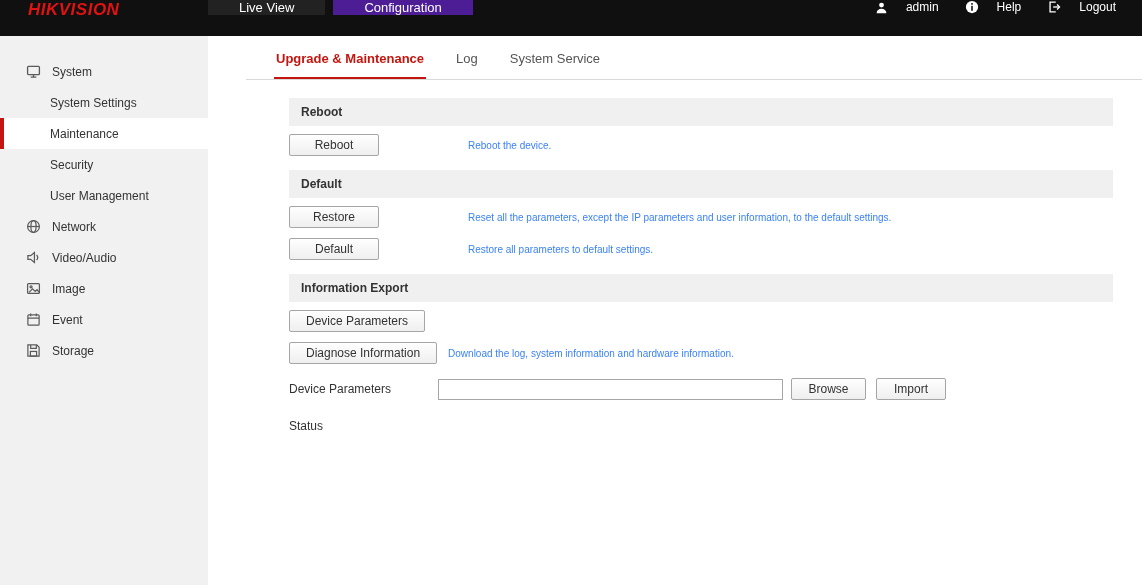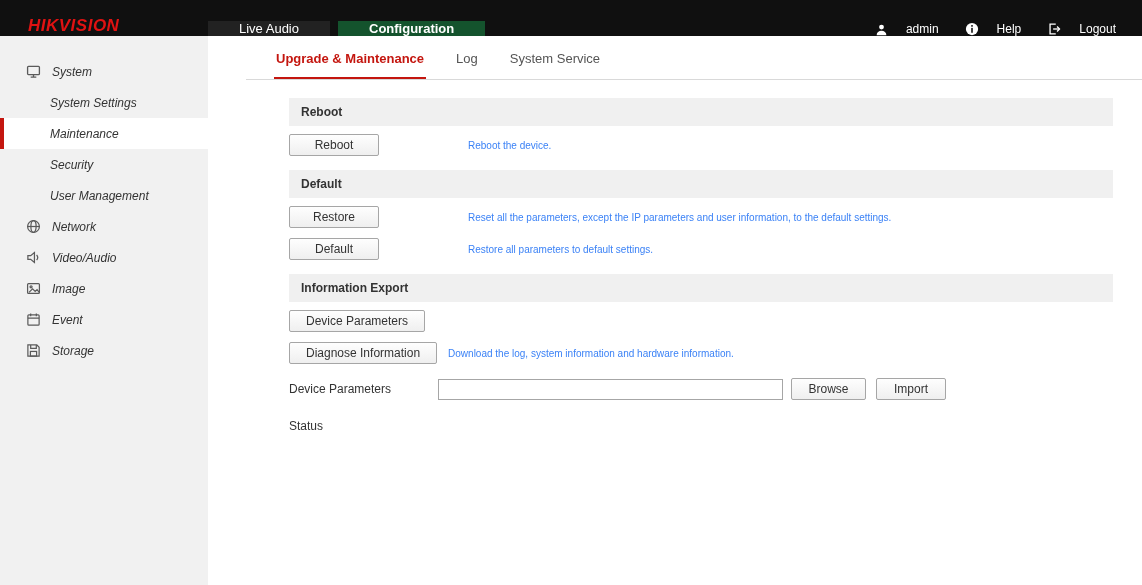--- a/index.html
+++ b/index.html
@@ -1,34 +1,34 @@
 <!DOCTYPE html>
 <html><head>
 <meta charset="utf-8">
 <style>
   * { margin:0; padding:0; box-sizing:border-box; }
   html,body { width:1142px; height:585px; overflow:hidden; }
   body { font-family:"Liberation Sans", sans-serif; font-size:12px; color:#333; background:#fff; }
   .screen { width:1142px; height:585px; position:relative; display:flex; flex-direction:column; }
 
   
-  .topbar { height:36px; background:#101010; display:flex; align-items:flex-end; flex:0 0 36px; }
+  .topbar { height:36px; background:#101010; display:flex; align-items:flex-start; flex:0 0 36px; }
   .logo { width:208px; display:flex; align-items:center; padding-left:28px; color:#e01212;
           font-weight:bold; font-style:italic; font-size:17px; letter-spacing:.5px; }
   .top-tabs { display:flex; align-items:stretch; }
   .top-tab { display:flex; align-items:center; padding:0 31px; color:#fff; font-size:13px;
              background:#222; margin-right:8px; cursor:pointer; }
-  .top-tab.active { background:#14532d; font-weight:bold; }
+  .top-tab.active { background:#4c1d95; font-weight:normal; }
   .top-right { margin-left:auto; display:flex; align-items:center; gap:26px; padding-right:26px; }
   .top-link { display:flex; align-items:center; gap:18px; color:#fff; font-size:12px; cursor:pointer; }
   .top-link svg { display:block; }
 
   
   .layout { flex:1; display:flex; min-height:0; }
-  .sidebar { width:208px; background:#f1f1f1; padding-top:20px; flex:0 0 208px;font-style:italic; }
+  .sidebar { width:208px; background:#f1f1f1; padding-top:20px; flex:0 0 208px; }
   .side-item { height:31px; display:flex; align-items:center; cursor:pointer; position:relative; color:#333; }
   .side-item .side-icon { width:24px; margin-left:26px; display:flex; align-items:center; }
   .side-item .side-label { font-size:12px; }
   .side-item.child .side-label { margin-left:50px; }
   .side-item.parent .side-label { margin-left:2px; }
   .side-item.active { background:#fff; }
   .side-item.active::before { content:""; position:absolute; left:0; top:0; bottom:0; width:4px; background:#c4160f; }
 
   .main { flex:1; background:#fff; display:flex; flex-direction:column; min-width:0;padding-left:38px; }
 
@@ -60,21 +60,21 @@
   .status-row { margin-top:19px; font-size:12px; color:#333; }
 </style>
 </head>
 <body>
 
 <div class="screen">
 
   <div class="topbar">
     <div class="logo">HIKVISION</div>
     <div class="top-tabs">
-      <div class="top-tab">Live Audio</div>
+      <div class="top-tab">Live View</div>
       <div class="top-tab active">Configuration</div>
     </div>
     <div class="top-right">
       <div class="top-link">
         <span>
           <svg width="13" height="13" viewBox="0 0 16 16">
               <circle cx="8" cy="5" r="3" fill="#fff"></circle>
               <path d="M2 15c0-3.5 2.7-5.5 6-5.5s6 2 6 5.5z" fill="#fff"></path>
             </svg>
         </span>

